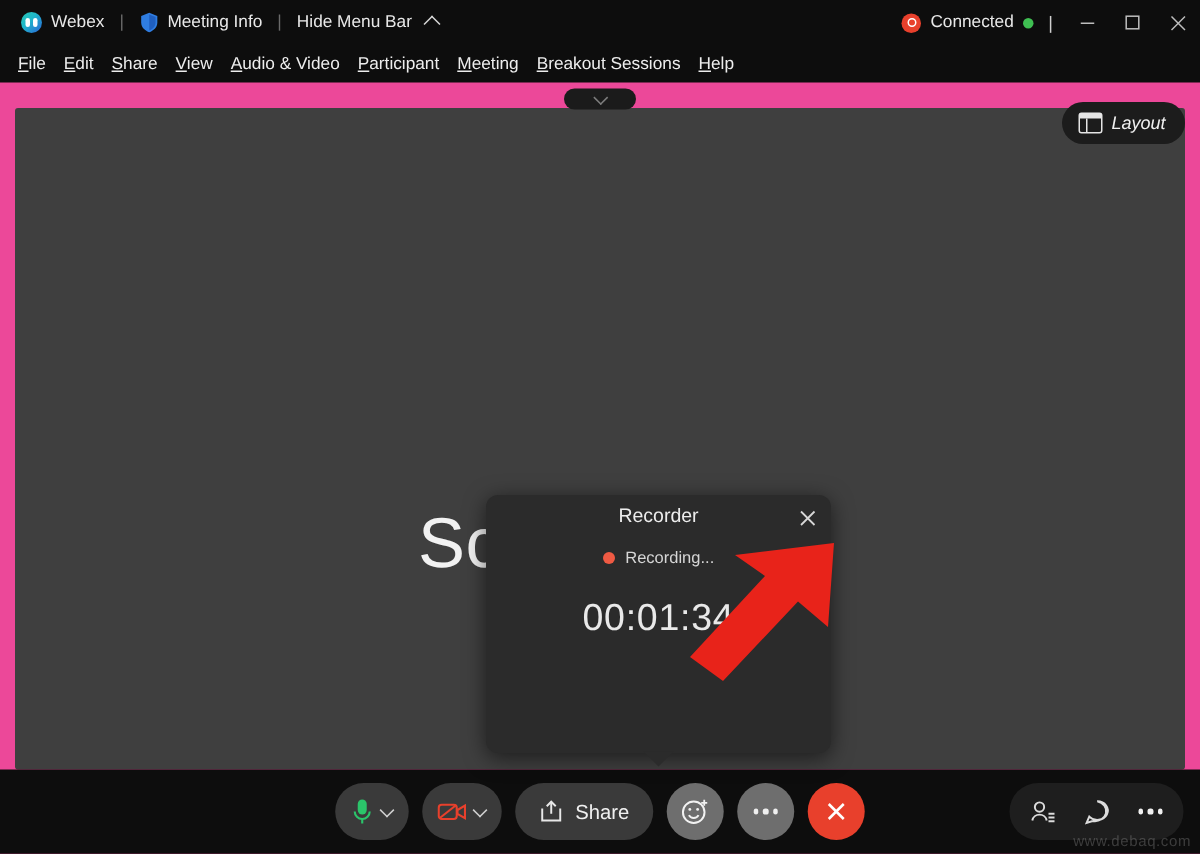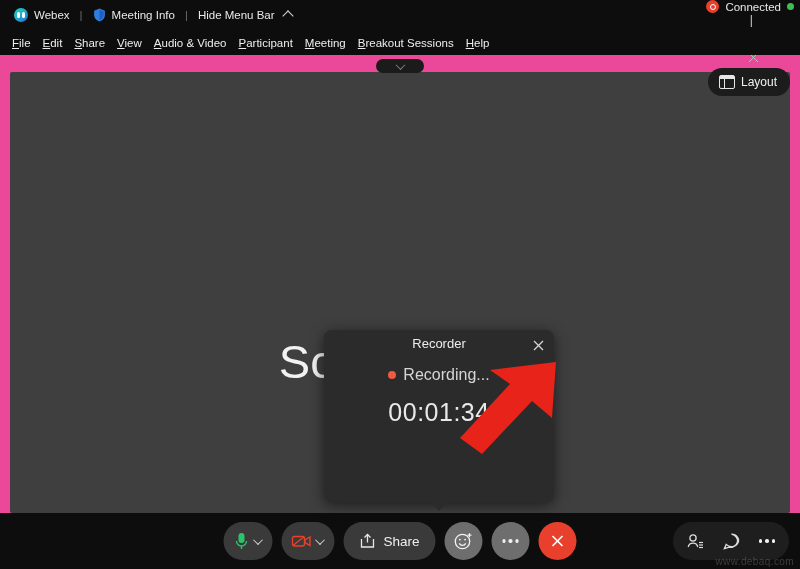--- a/index.html
+++ b/index.html
@@ -83,21 +83,20 @@
     margin-left: 3px;
     margin-bottom: -2px;
   }
 
   .tb-right {
     position: absolute;
     right: 0; top: 0;
     height: 30px;
     display: flex;
     align-items: center;
-    flex-direction: column;
   }
   .connected-wrap {
     display: flex;
     align-items: center;
     gap: 6px;
     margin-right: 6px;
   }
   .rec-dot-icon {
     width: 13px; height: 13px;
     border-radius: 50%;
@@ -199,20 +198,21 @@
     position: absolute;
     right: 10px; top: 68px;
     height: 28px;
     background: #1c1c1c;
     border-radius: 14px;
     display: flex;
     align-items: center;
     gap: 6px;
     padding: 0 13px 0 11px;
     z-index: 7;
+    font-style: italic;
   }
   .layout-btn span.lbl {
     color: #f0f0f0;
     font-size: 12px;
   }
   .layout-icon {
     width: 14px; height: 12px;
     border: 1.3px solid #e6e6e6;
     border-radius: 2px;
     position: relative;
@@ -276,21 +276,21 @@
     gap: 7px;
   }
   .rec-status .dot {
     width: 8px; height: 8px;
     border-radius: 50%;
     background: #ef5a43;
     flex: none;
   }
   .rec-status .txt {
     color: #d6d6d6;
-    font-size: 16px;
+    font-size: 11px;
   }
   .rec-timer {
     position: absolute;
     left: 0; right: 0; top: 68px;
     text-align: center;
     color: #e9e9e9;
     font-size: 25px;
     letter-spacing: 0.5px;
   }
   .rec-actions {

